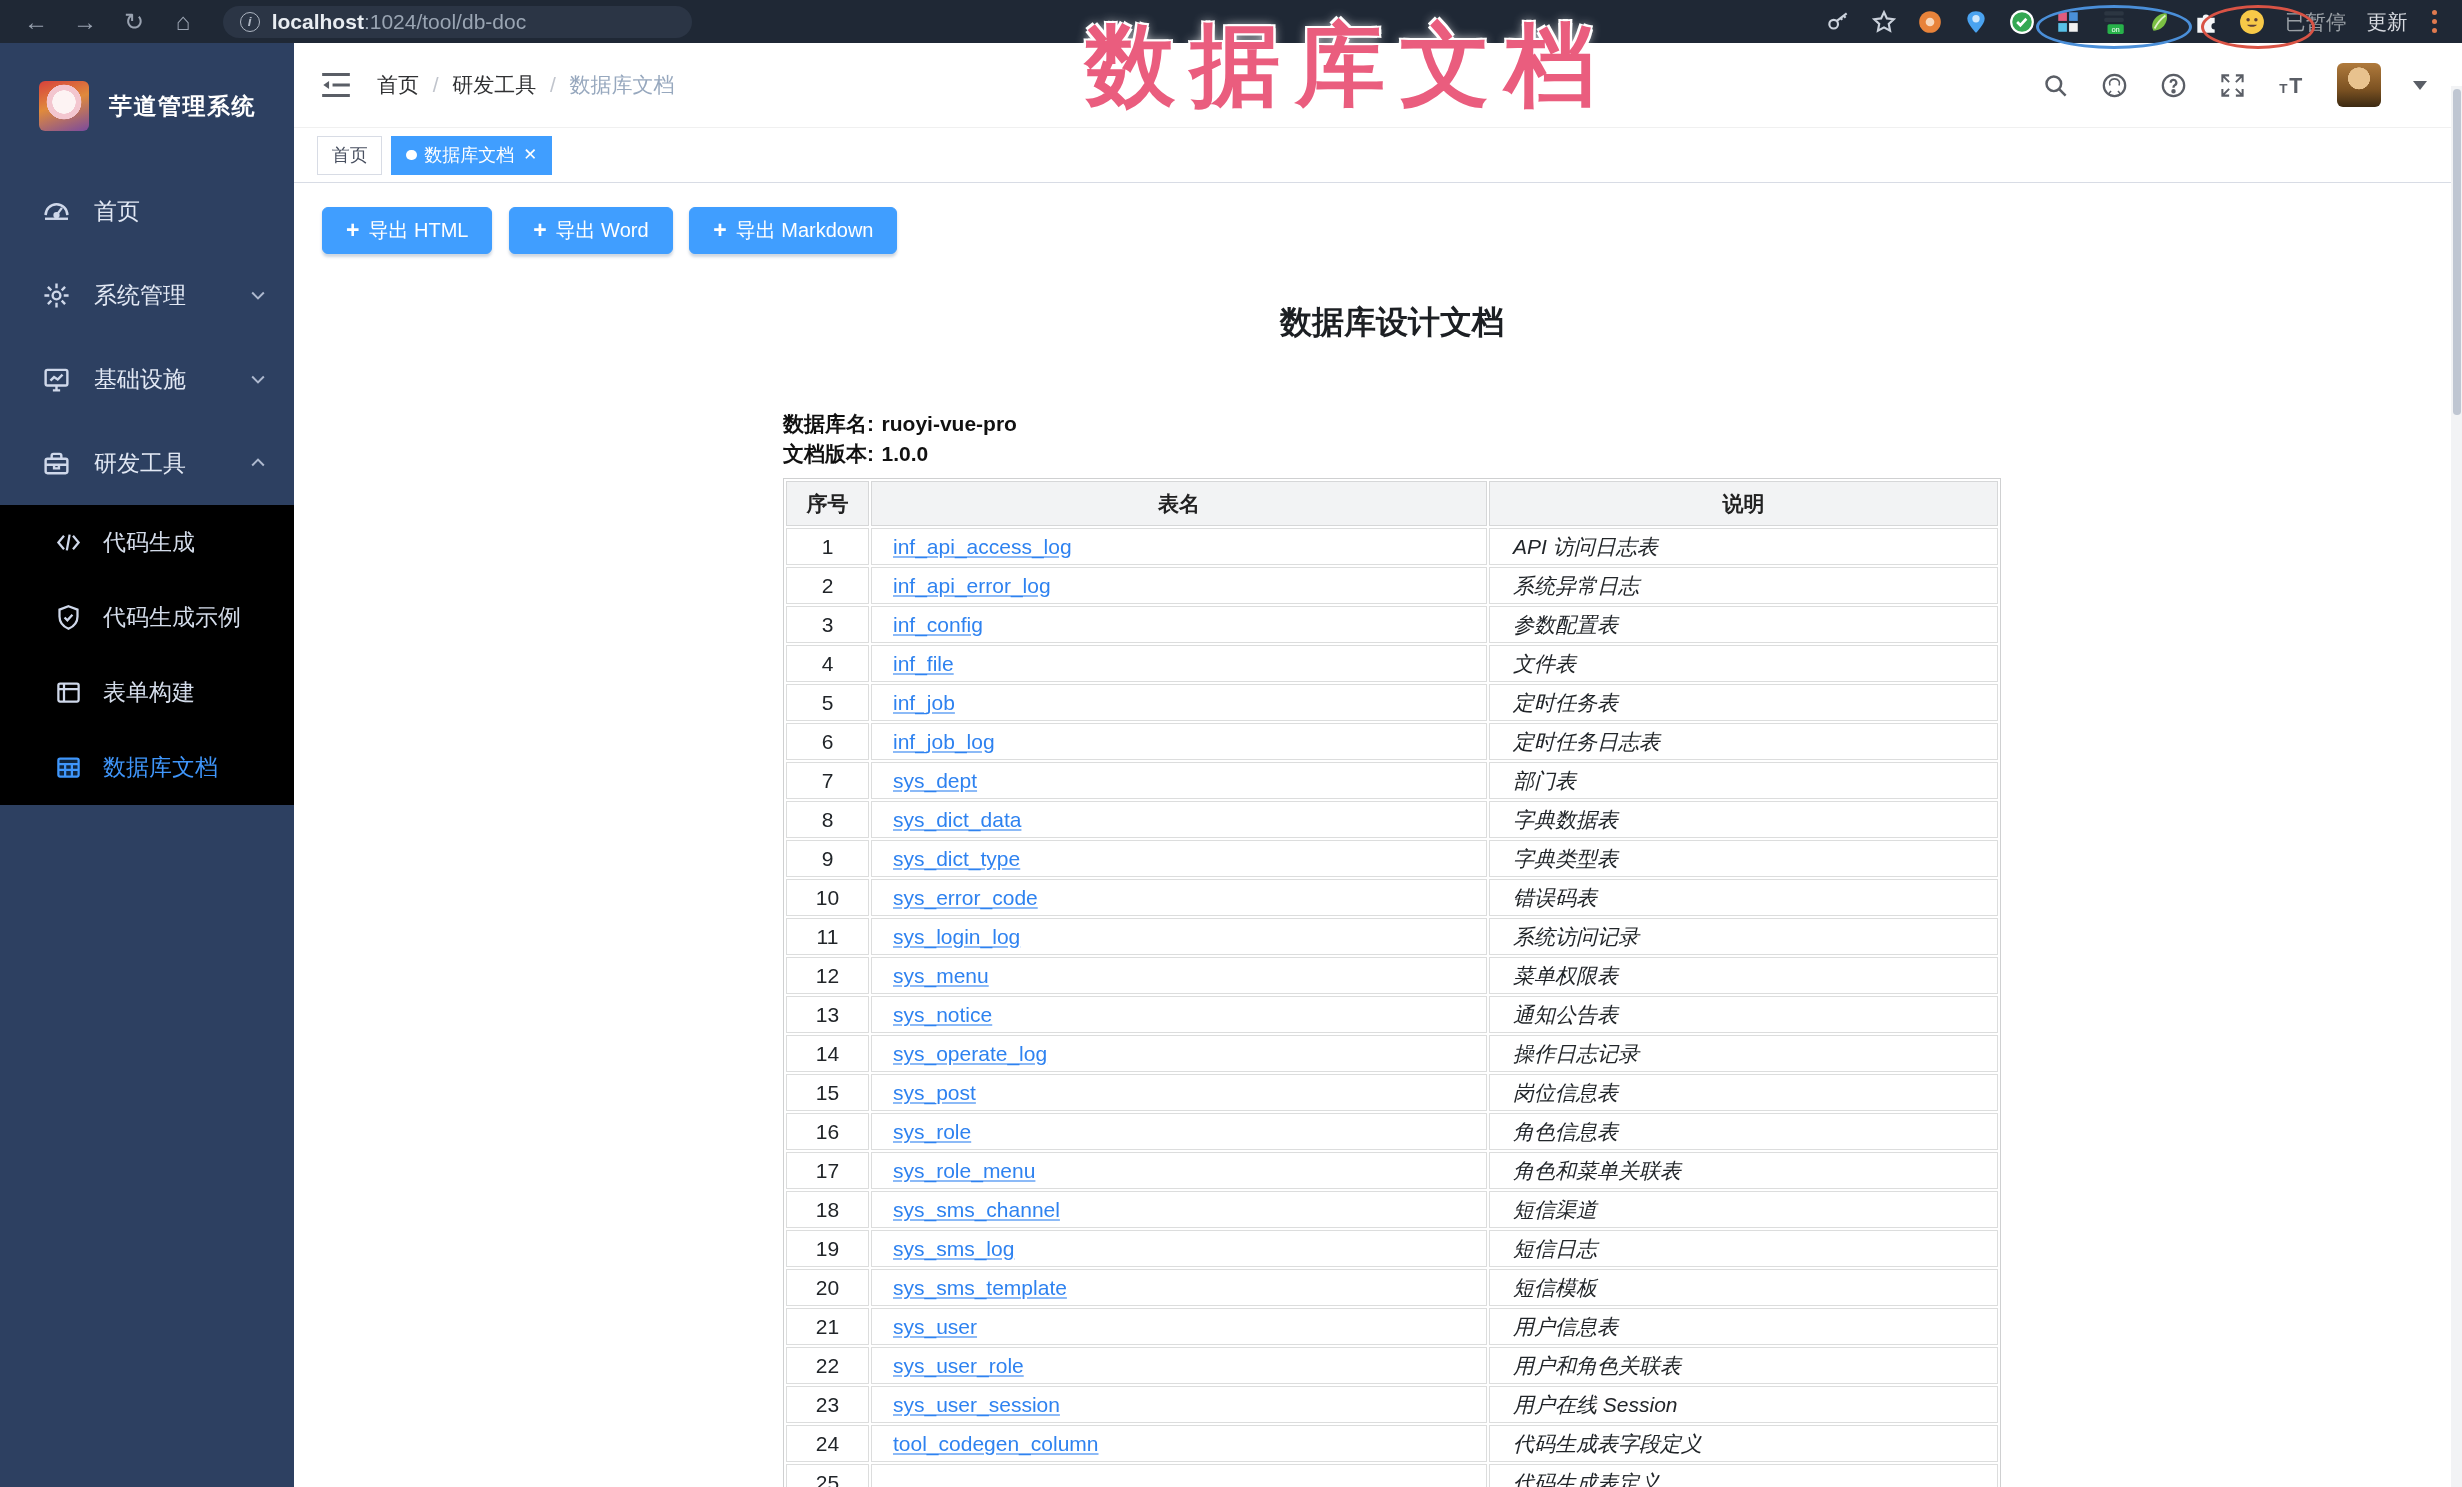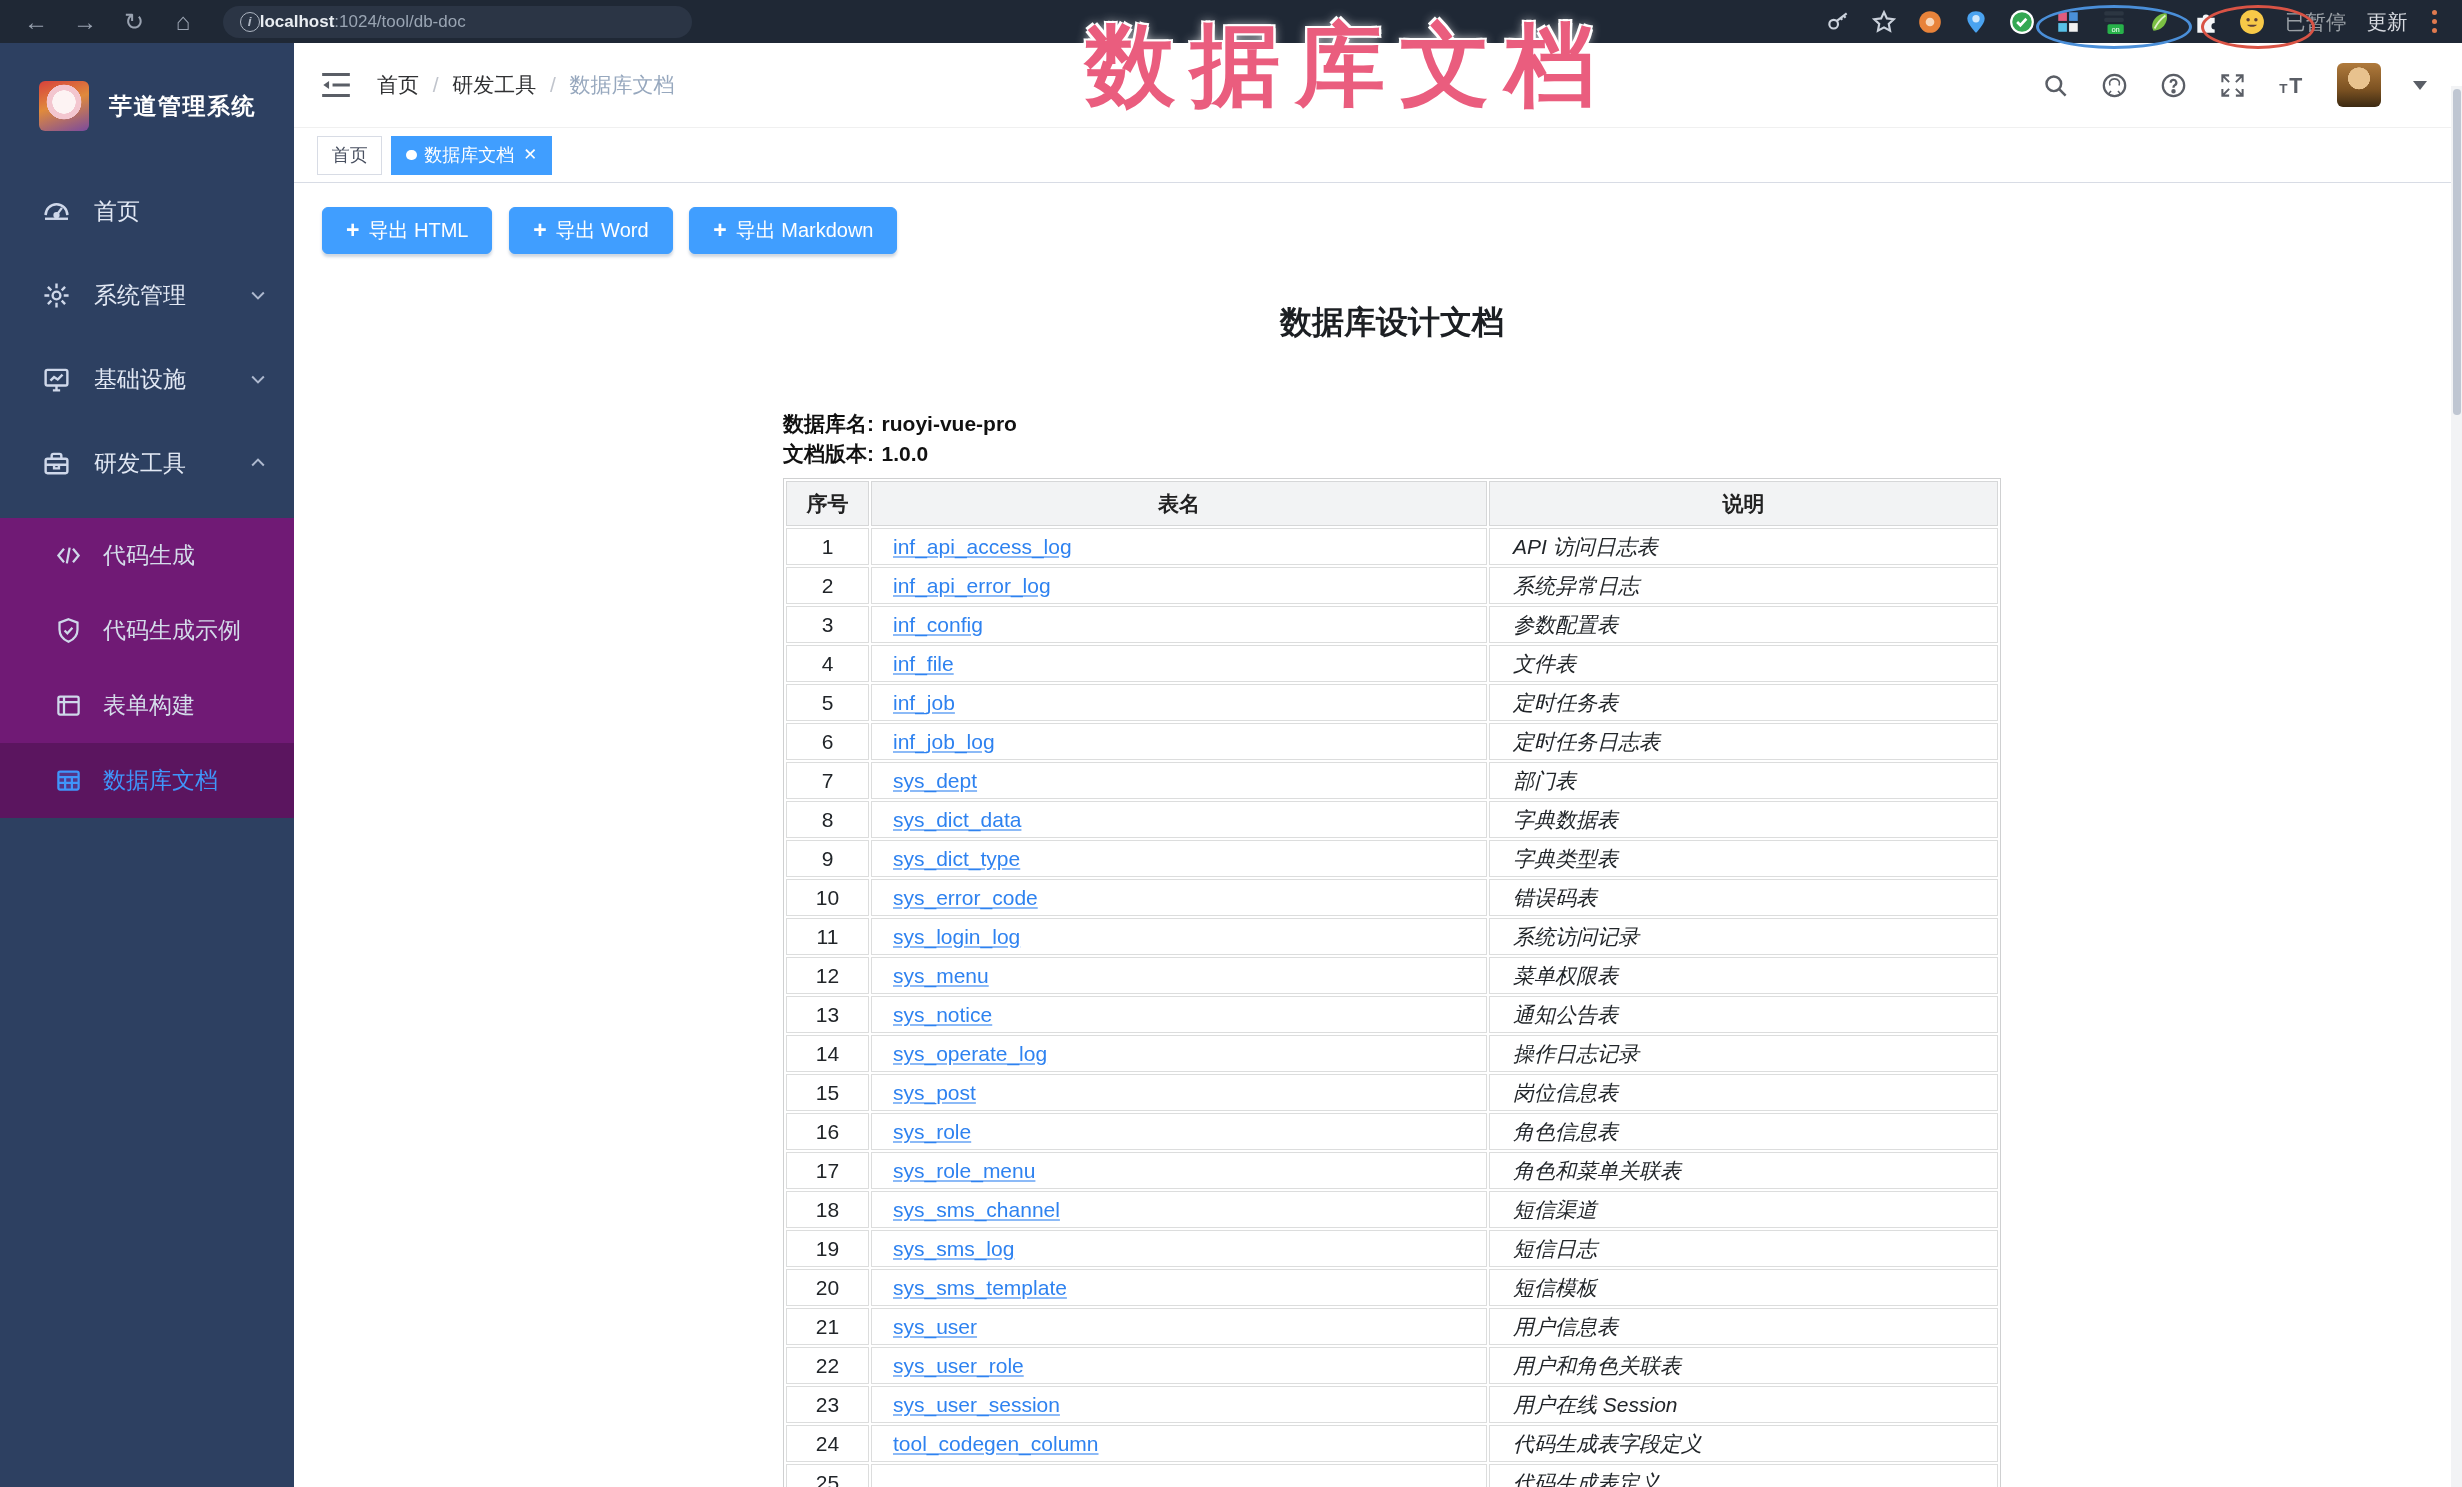--- a/index.html
+++ b/index.html
@@ -4,21 +4,21 @@
 <style>
   * { margin:0; padding:0; box-sizing:border-box; }
   html,body { width:2462px; height:1488px; overflow:hidden; font-family:"Liberation Sans",sans-serif; background:#fff; }
   body { position:relative; }
 
   
   .browser-bar { height:43px; background:#1f2835; display:flex; align-items:center; position:relative; z-index:5; }
   .nav-ic { width:26px; height:26px; margin-left:23px; color:#99a2b0; font-size:24px; line-height:26px; text-align:center; flex:0 0 auto; }
   .url-pill { height:32px; width:469px; margin-left:27px; background:#2b3545; border-radius:16px; display:flex; align-items:center; padding:0 16.7px; }
   .info-ic { width:20px; height:20px; border:1.5px solid #aeb6c2; border-radius:50%; color:#aeb6c2; font-size:13.7px; line-height:17.4px; text-align:center; font-style:italic; font-weight:bold; flex:0 0 auto; }
-  .url-text { font-size:17px; white-space:nowrap; }
+  .url-text { margin-left:12px; font-size:21px; white-space:nowrap; }
   .url-host { color:#e9edf2; font-weight:bold; }
   .url-path { color:#9aa5b3; }
   .bar-right { margin-left:auto; display:flex; align-items:center; gap:20px; padding-right:20px; position:relative; }
   .ext { width:26px; height:26px; flex:0 0 auto; position:relative; }
   .badge-txt { font-size:20.5px; color:#9aa0a6; white-space:nowrap; }
   .update-txt { font-size:20.5px; color:#d7dae0; white-space:nowrap; }
   .dots { display:flex; flex-direction:column; gap:3.8px; padding:0 4.6px; }
   .dots i { width:5.3px; height:5.3px; border-radius:50%; background:#e07a4f; }
   .oval { position:absolute; top:-3px; height:44px; border-radius:50%; pointer-events:none; }
   .oval-blue { border:3px solid #4a8fd9; }
@@ -30,21 +30,21 @@
   
   .sidebar { width:294px; background:#2d4061; color:#dbe3f2; flex:0 0 auto; display:flex; flex-direction:column; }
   .logo-row { height:126px; display:flex; align-items:center; padding-left:39px; }
   .logo-img { width:50px; height:50px; border-radius:6px; background:
       radial-gradient(circle at 50% 42%, #fdf3f3 0 30%, #f3c6cf 31% 45%, transparent 46%),
       linear-gradient(160deg,#d8413c 0%, #e08a3c 45%, #7a4a9e 100%); flex:0 0 auto; }
   .logo-title { margin-left:20px; font-size:23px; font-weight:bold; color:#fff; letter-spacing:1.5px; }
   .menu-item { height:84px; display:flex; align-items:center; padding:0 26px 0 42px; font-size:23px; color:#e2e8f4; cursor:pointer; }
   .menu-item .m-ic { width:29px; height:29px; margin-right:23px; flex:0 0 auto; color:#cfd8ea; }
   .menu-item .chev { margin-left:auto; width:20px; height:20px; color:#aeb9cf; }
-  .submenu { background:#701a75;margin-top:13px; }
+  .submenu { background:#000000; }
   .sub-item { height:75px; display:flex; align-items:center; padding-left:55px; font-size:23px; color:#d4dcea; cursor:pointer; }
   .sub-item .m-ic { width:27px; height:27px; margin-right:21px; flex:0 0 auto; color:#cfd8ea; }
   .sub-item.active { color:#3f96fb; background:rgba(0,0,0,0.18); }
   .sub-item.active .m-ic { color:#3f96fb; }
 
   
   .main { flex:1; background:#fff; display:flex; flex-direction:column; position:relative; }
   .navbar { height:85px; display:flex; align-items:center; border-bottom:0.8px solid #f0f0f0; padding:0 35px 0 27px; }
   .hamburger { width:30px; height:26px; position:relative; color:#5a5e66; }
   .crumbs { display:flex; align-items:center; margin-left:26px; font-size:21px; }

